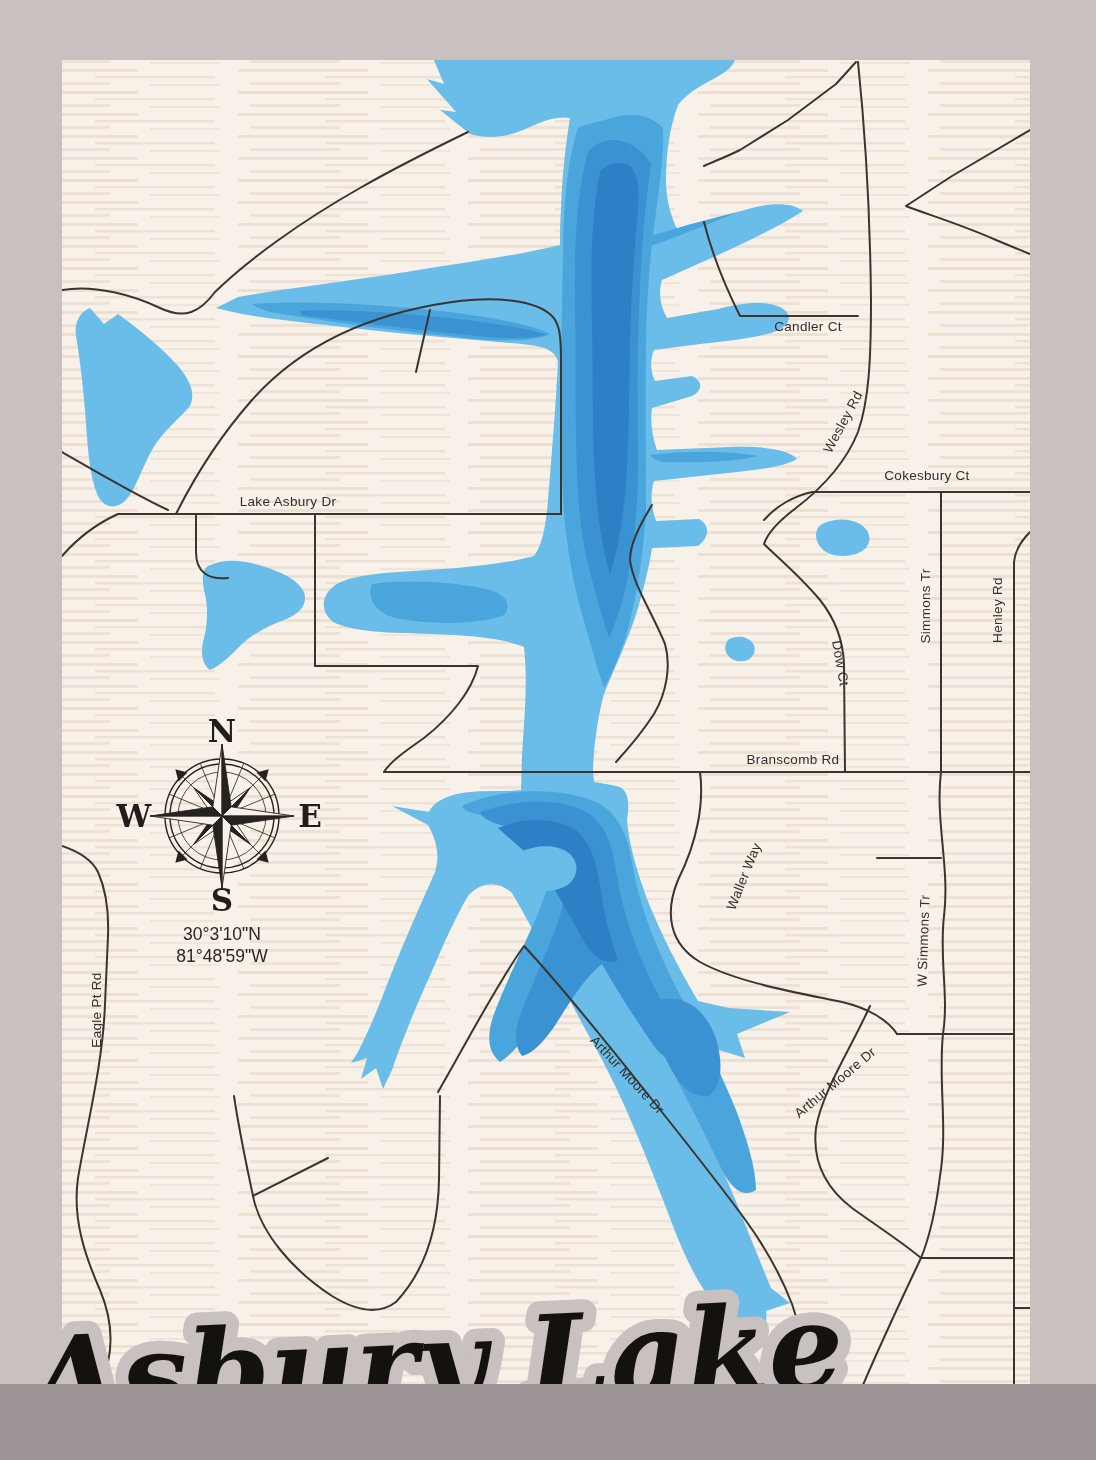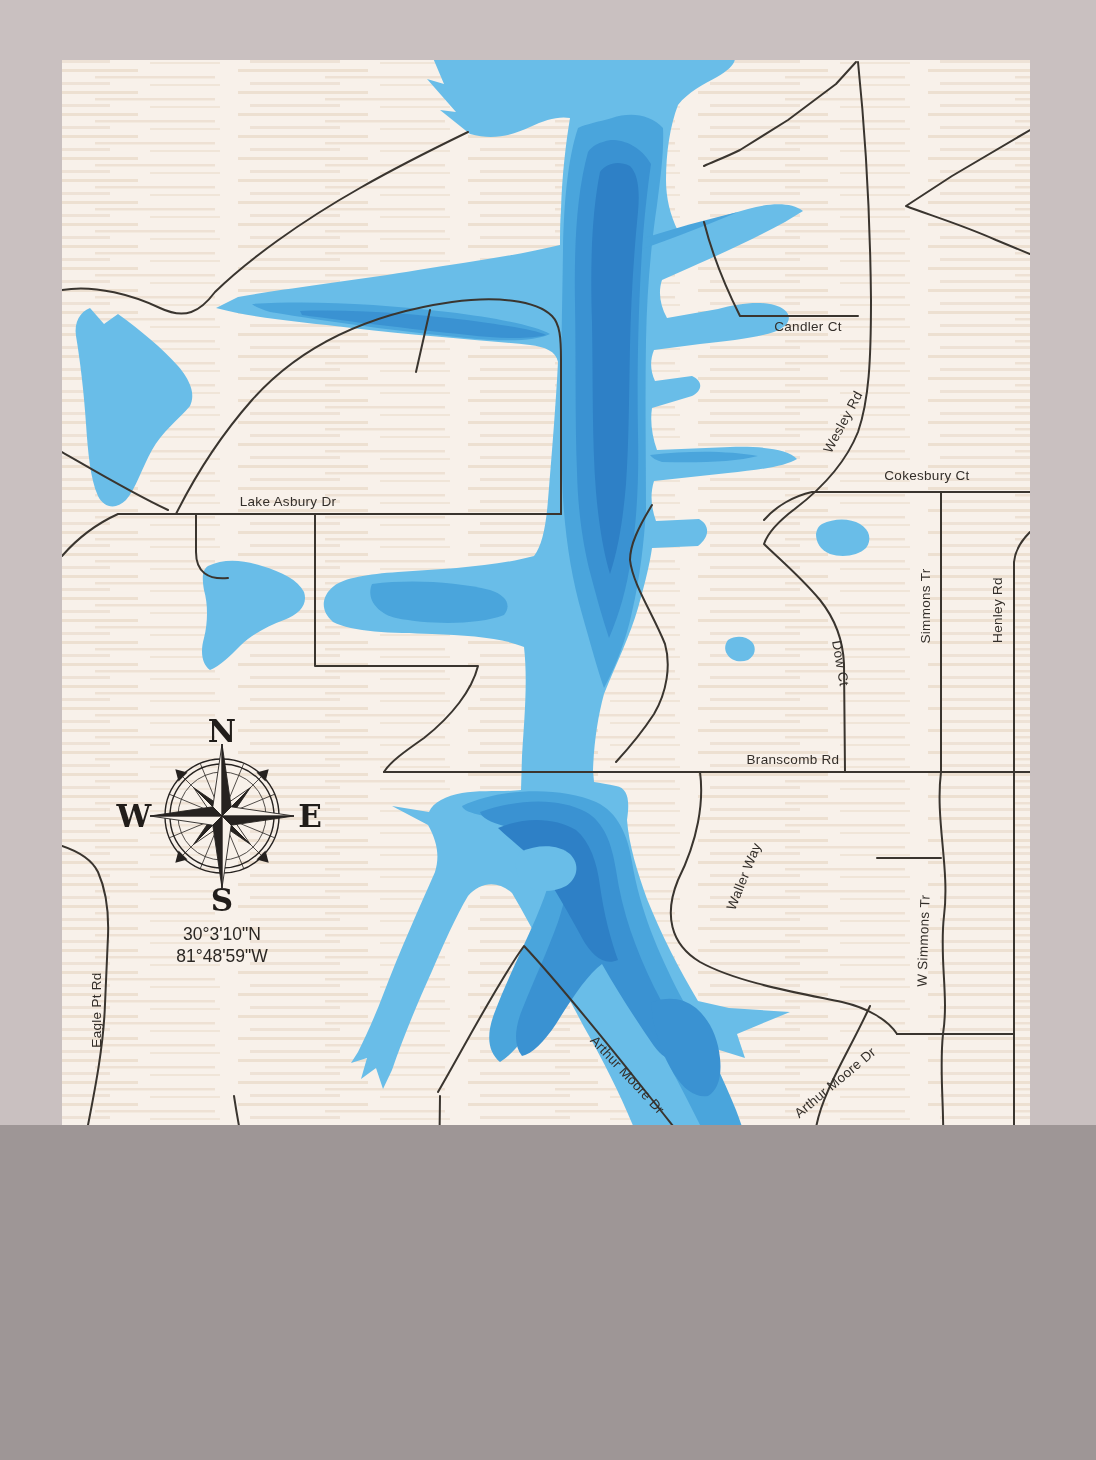--- a/index.html
+++ b/index.html
@@ -1,16 +1,16 @@
 <!DOCTYPE html>
 <html><head>
 <meta charset="utf-8">
 <style>
   html,body{margin:0;padding:0;background:#9e9696;}
-  .stage{position:relative;width:1096px;height:1125px;overflow:hidden;
+  .stage{position:relative;width:1096px;height:1384px;overflow:hidden;
          font-family:"Liberation Sans", sans-serif;}
   svg{position:absolute;left:0;top:0;}
   .road-label{font-family:"Liberation Sans",sans-serif;font-size:13.5px;fill:#332e29;letter-spacing:.3px;}
   .compass-letter{font-family:"DejaVu Serif",serif;font-size:31px;font-weight:bold;fill:#211d1a;}
   .coords{font-family:"Liberation Sans",sans-serif;font-size:17.5px;fill:#2b2723;}
   .map-title-text{font-family:"DejaVu Serif",serif;font-style:italic;font-weight:bold;
       font-size:118px;fill:#14120f;stroke:#c9c0c0;stroke-width:26px;
       stroke-linejoin:round;stroke-linecap:round;paint-order:stroke;}
   .map-subtitle-text{font-family:"Liberation Sans",sans-serif;font-weight:bold;
       font-size:34px;fill:#16130f;letter-spacing:2px;}

